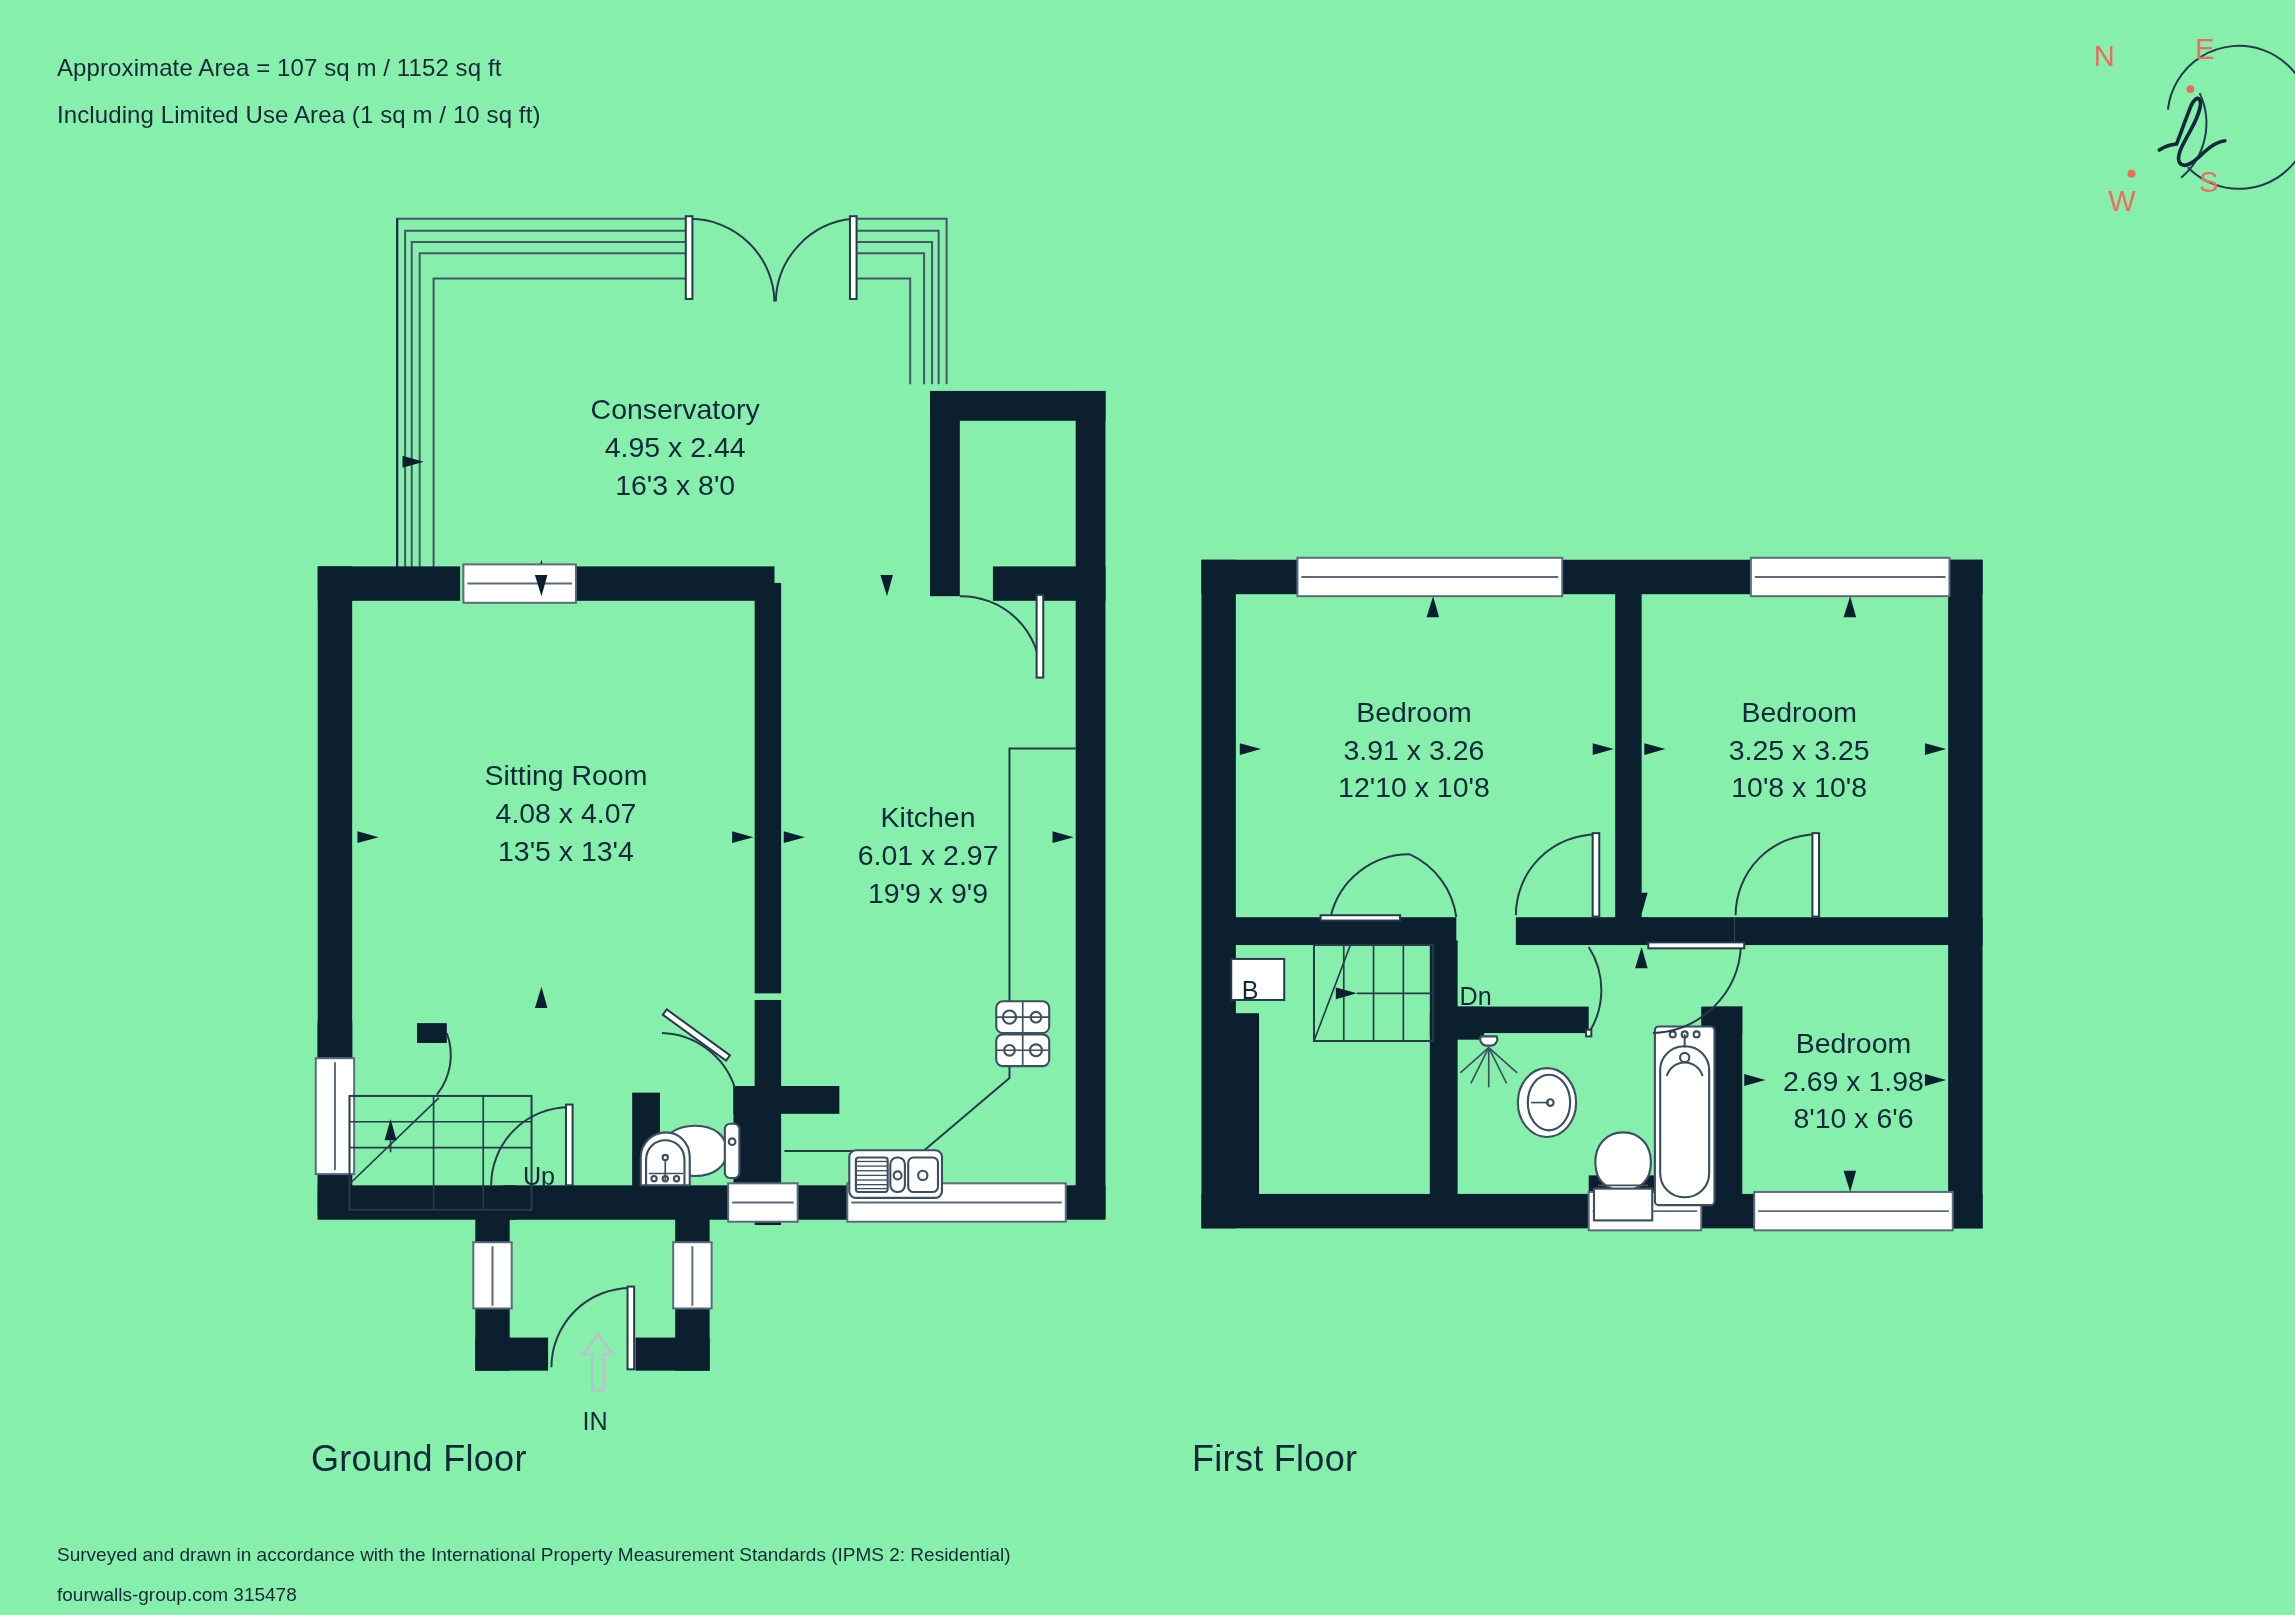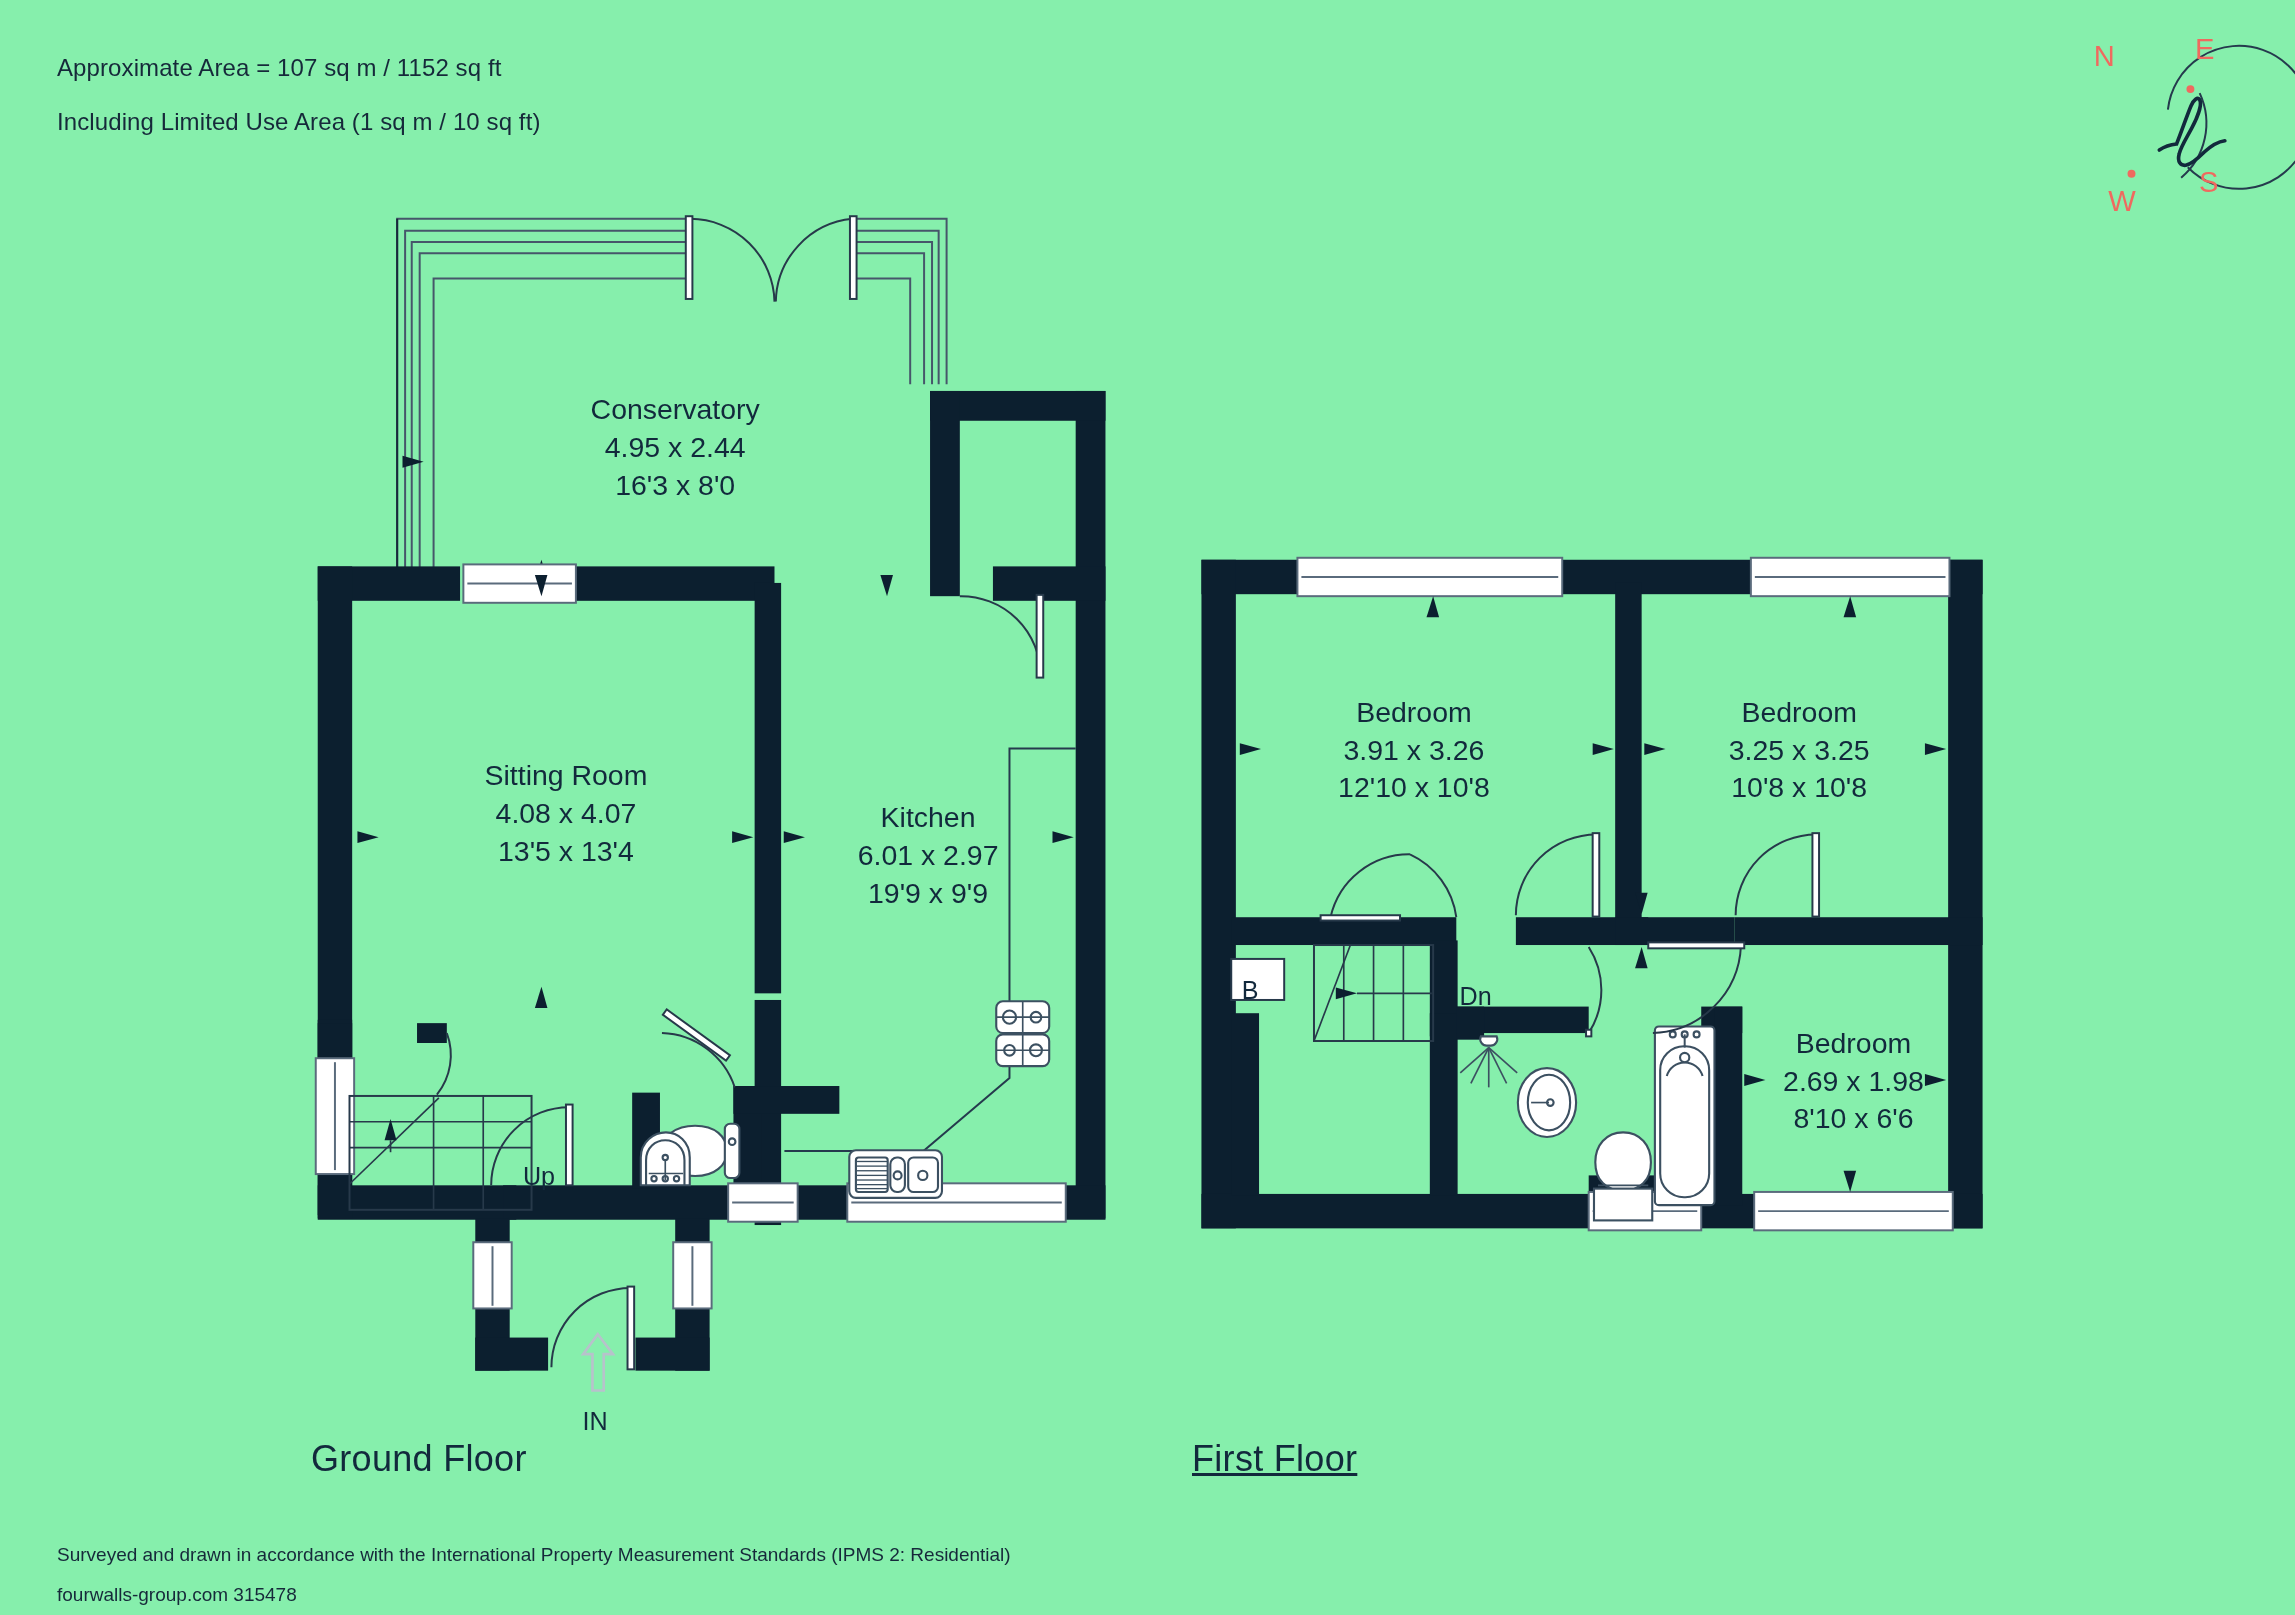--- a/index.html
+++ b/index.html
@@ -22,41 +22,41 @@
   }
   .hdr {
     position: absolute;
     left: 57px;
     font-size: 24px;
     letter-spacing: 0.1px;
     color: #16293a;
     white-space: nowrap;
   }
   #hdr1 { top: 54px; }
-  #hdr2 { top: 108px; }
+  #hdr2 { top: 101px; }
 
   .ftr {
     position: absolute;
     left: 57px;
     font-size: 19px;
     color: #16293a;
     white-space: nowrap;
   }
   #ftr1 { top: 1544px; text-align: center; }
   #ftr2 { top: 1548px; margin-top: 36px; }
 
   .floor-title {
     position: absolute;
     font-size: 36px;
     color: #12293c;
     white-space: nowrap;
     letter-spacing: 0.3px;
   }
   #gf-title { left: 311px; top: 1438px; }
-  #ff-title { left: 1192px; top: 1438px; text-decoration: underline; }
+  #ff-title { left: 1192px; top: 1438px; }
 
   #plan-svg {
     position: absolute;
     left: 0;
     top: 0;
   }
   .compass-letter {
     fill: #ef6a5f;
     font-family: "Liberation Sans", sans-serif;
     font-size: 44px;

